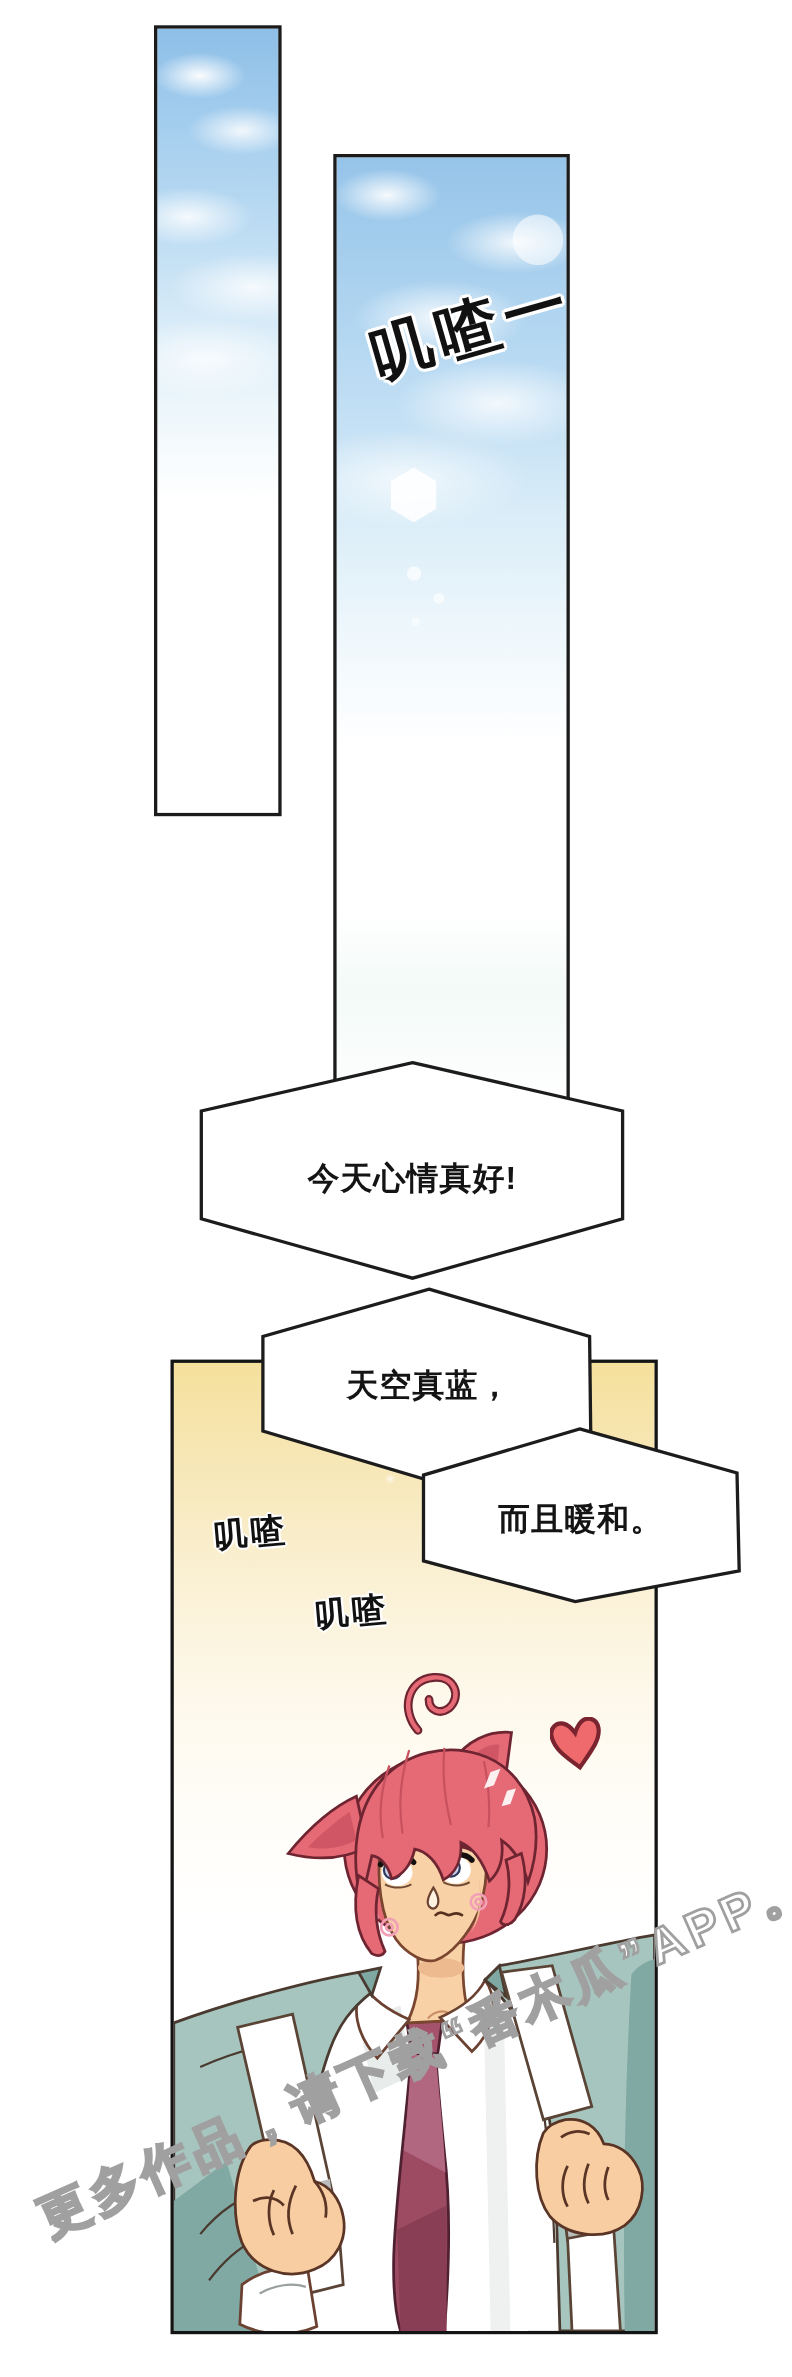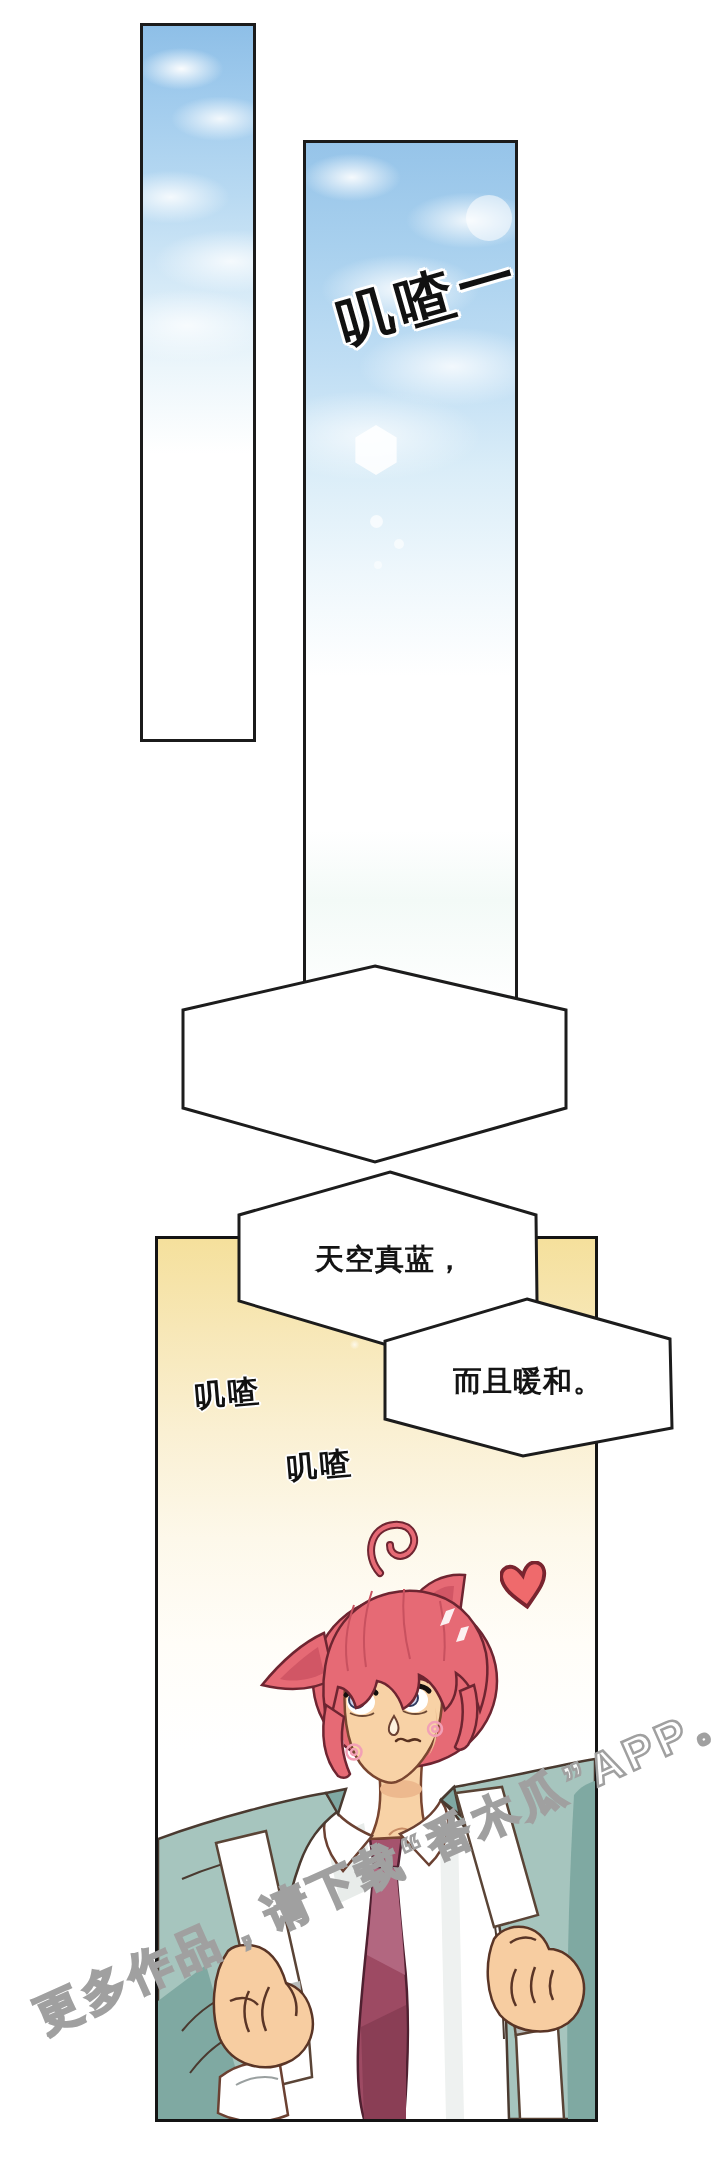--- a/index.html
+++ b/index.html
@@ -210,18 +210,19 @@
         </g>
       </g>
     </svg>
   </div>
 
   <svg id="bubble-layer" width="720" height="2161" viewBox="0 0 720 2161">
     <polygon points="375,966 566,1010 566,1108 375,1162 183,1108 183,1010" fill="#ffffff" stroke="#1c1c1c" stroke-width="3"></polygon>
     <polygon points="390,1172 536,1215 537,1301 387,1345 239,1301 239,1215" fill="#ffffff" stroke="#1c1c1c" stroke-width="3"></polygon>
     <polygon points="527,1299 670,1339 672,1428 523,1456 385,1419 385,1341" fill="#ffffff" stroke="#1c1c1c" stroke-width="3"></polygon>
   </svg>
+  <div class="bubble-text" style="left:245px;top:1052px;width:260px;">今天心情真好!</div>
   <div class="bubble-text" style="left:260px;top:1240px;width:260px;">天空真蓝，</div>
   <div class="bubble-text" style="left:398px;top:1362px;width:260px;">而且暖和。</div>
 
   <div id="watermark">更多作品，请下载“番木瓜”APP。</div>
 
 </div>
 
 </body></html>

